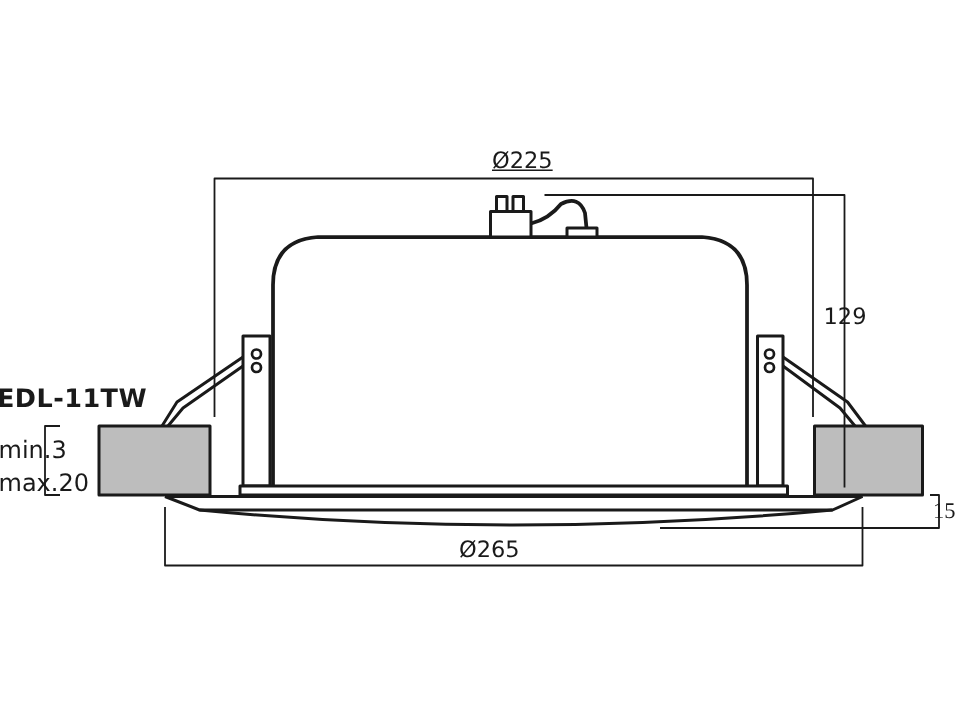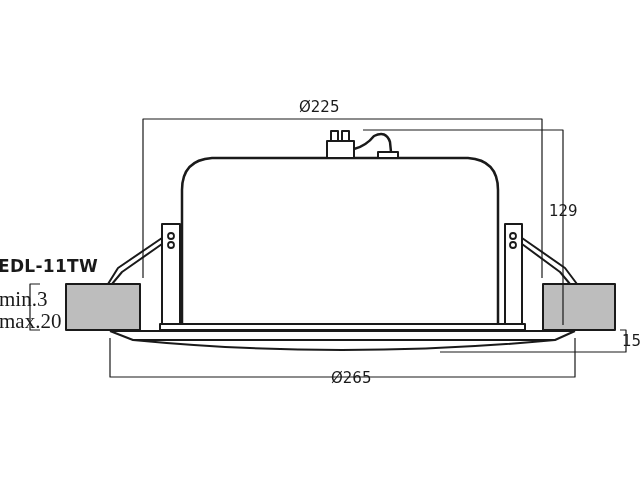--- a/index.html
+++ b/index.html
@@ -1,21 +1,21 @@
 <!DOCTYPE html>
 <html><head>
 <meta charset="utf-8">
 <style>
   html, body { margin: 0; padding: 0; background: #ffffff; }
   body { width: 640px; height: 480px; overflow: hidden; position: relative; font-family: "DejaVu Sans", sans-serif; }
   #canvas { position: absolute; left: 0; top: 0; }
   .lbl { position: absolute; color: #1a1a1a; white-space: nowrap; line-height: 1; }
   .dim { font-size: 15px; }
   .model { font-size: 17px; font-weight: bold; letter-spacing: 0.3px; }
-  .side { font-size: 21px; line-height: 17px; font-family: Liberation Serif, serif; }
+  .side { font-size: 16px; line-height: 17px; }
 </style>
 </head>
 <body>
 
 <svg id="canvas" width="640" height="480" viewBox="0 0 640 480">
   <g fill="none" stroke="#1a1a1a" stroke-linejoin="round">
 
     <rect x="66" y="284" width="74" height="46" fill="#bdbdbd" stroke="#1a1a1a" stroke-width="2"></rect>
     <rect x="543" y="284" width="72" height="46" fill="#bdbdbd" stroke="#1a1a1a" stroke-width="2"></rect>
 
@@ -62,19 +62,19 @@
       <path d="M110 338 L110 377 L575 377 L575 338"></path>
 
       <path d="M620 330 L626 330 L626 352 L620 352"></path>
       <line x1="440" y1="352" x2="620" y2="352"></line>
 
       <path d="M40 284 L30 284 L30 330 L40 330"></path>
     </g>
   </g>
 </svg>
 
-<div class="lbl dim" style="left:299px; top:100px;">Ø225</div>
+<div class="lbl dim" style="left:328px; top:100px;text-decoration:underline;">Ø225</div>
 <div class="lbl dim" style="left:549px; top:204px;">129</div>
-<div class="lbl dim" style="left:331px; top:359px;margin-top:12px;">Ø265</div>
-<div class="lbl dim" style="left:622px; top:334px;">15</div>
+<div class="lbl dim" style="left:306px; top:359px;">Ø265</div>
+<div class="lbl dim" style="left:622px; top:334px;font-family:Liberation Serif, serif;">15</div>
 <div class="lbl model" style="left:-2px; top:258px;">EDL-11TW</div>
 <div class="lbl side" style="left:-1px; top:291px;">min.3</div>
 <div class="lbl side" style="left:-1px; top:313px;">max.20</div>
 
 </body></html>

